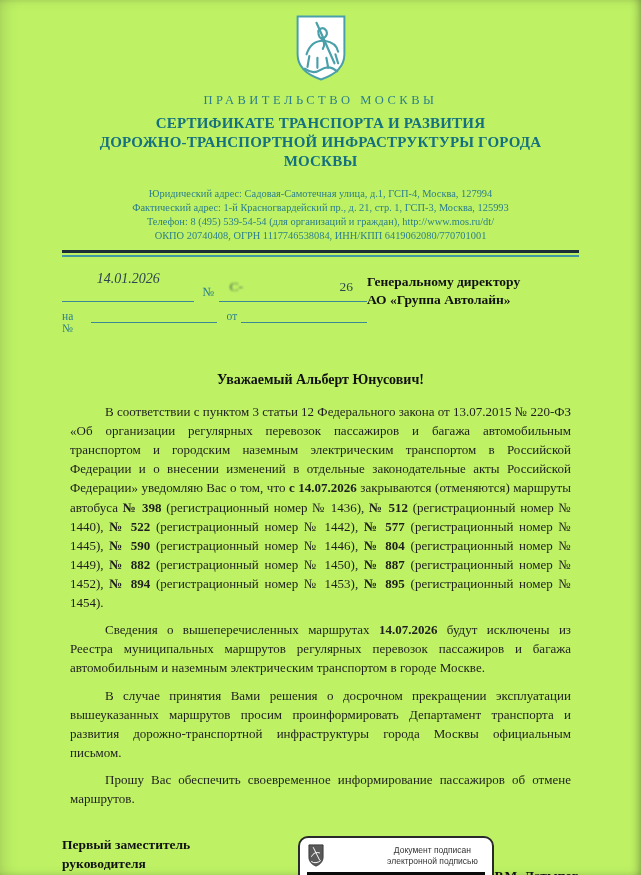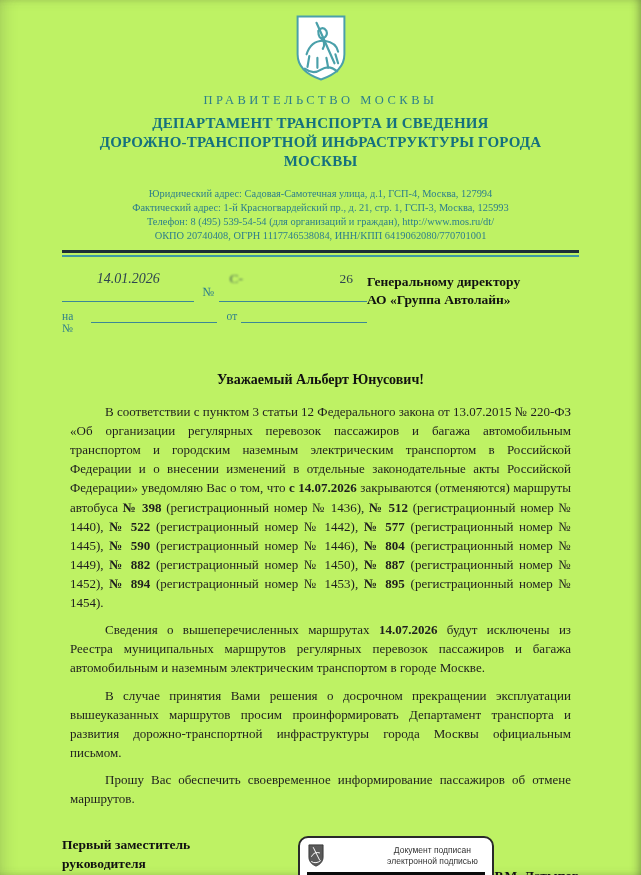--- a/index.html
+++ b/index.html
@@ -50,21 +50,21 @@
   .divider .l1{height:3px;background:#1d2f36;}
   .divider .l2{height:2px;background:#3f98a4;margin-top:2px;}
 
   
   .ref-row{display:flex;justify-content:space-between;margin-top:14px;}
   .ref-left{width:305px;color:#2e7f8b;font-size:12.5px;}
   .ref-line1{display:flex;align-items:flex-end;}
   .field{border-bottom:1.5px solid #3c8896;}
   .date-field{width:135px;text-align:center;color:#2f4550;font-size:14px;padding-bottom:14px;font-style:italic;}
   .no-label{margin:0 5px 2px 8px;}
-  .num-field{width:150px;display:flex;justify-content:space-between;color:#2f4550;font-size:13.5px;padding:0 14px 14px 10px;box-sizing:border-box;}
+  .num-field{width:150px;display:flex;justify-content:space-between;color:#2f4550;font-size:13.5px;padding:0 14px 6px 10px;box-sizing:border-box;}
   .num-blur{filter:blur(1px);opacity:.85;}
   .ref-line2{display:flex;align-items:flex-start;margin-top:8px;font-size:11.5px;}
   .ref-line2 .field{height:12px;}
   .f-on{width:128px;margin-left:4px;}
   .f-from{width:128px;margin-left:4px;}
   .from-label{margin-left:10px;}
   .addressee{
     width:215px;
     font-weight:bold;
     font-size:13.5px;
@@ -144,21 +144,21 @@
           <path d="M17 46 l-2 12 M26 48 l0 11 M36 48 l2 11 M46 44 l3 10"></path>
           <path d="M27 18 q5 -6 9 0 q2 5 -3 8 q-6 2 -6 -8 Z"></path>
           <path d="M30 26 q6 5 2 12"></path>
           <path d="M12 60 q9 7 18 1 q9 -6 18 2"></path>
         </g>
       </svg>
     </div>
 
     <div class="gov-title">ПРАВИТЕЛЬСТВО МОСКВЫ</div>
     <div class="dept-title">
-      <div>ДЕПАРТАМЕНТ ТРАНСПОРТА И СВЕДЕНИЯ</div>
+      <div>СЕРТИФИКАТЕ ТРАНСПОРТА И РАЗВИТИЯ</div>
       <div>ДОРОЖНО-ТРАНСПОРТНОЙ ИНФРАСТРУКТУРЫ ГОРОДА МОСКВЫ</div>
     </div>
 
     <div class="addr-block">
       <div>Юридический адрес: Садовая-Самотечная улица, д.1, ГСП-4, Москва, 127994</div>
       <div>Фактический адрес: 1-й Красногвардейский пр., д. 21, стр. 1, ГСП-3, Москва, 125993</div>
       <div>Телефон: 8 (495) 539-54-54 (для организаций и граждан), http://www.mos.ru/dt/</div>
       <div>ОКПО 20740408, ОГРН 1117746538084, ИНН/КПП 6419062080/770701001</div>
     </div>
 

